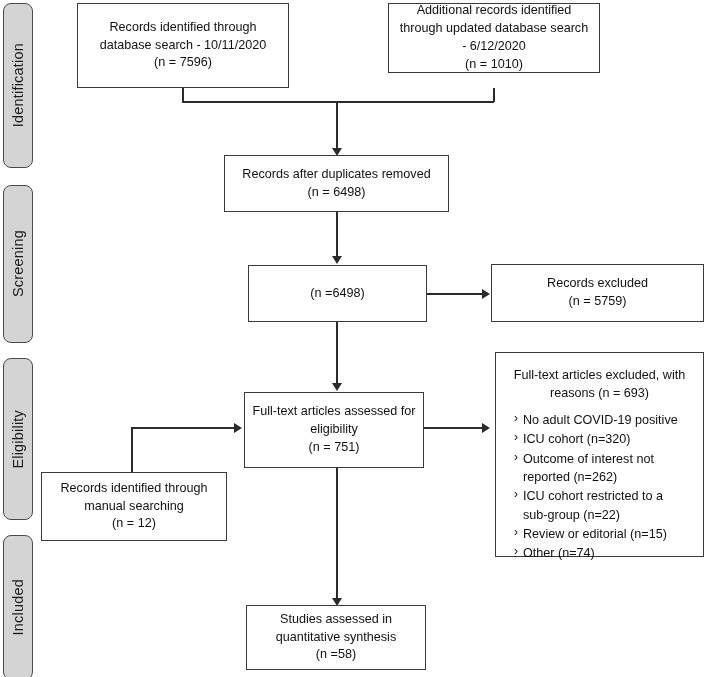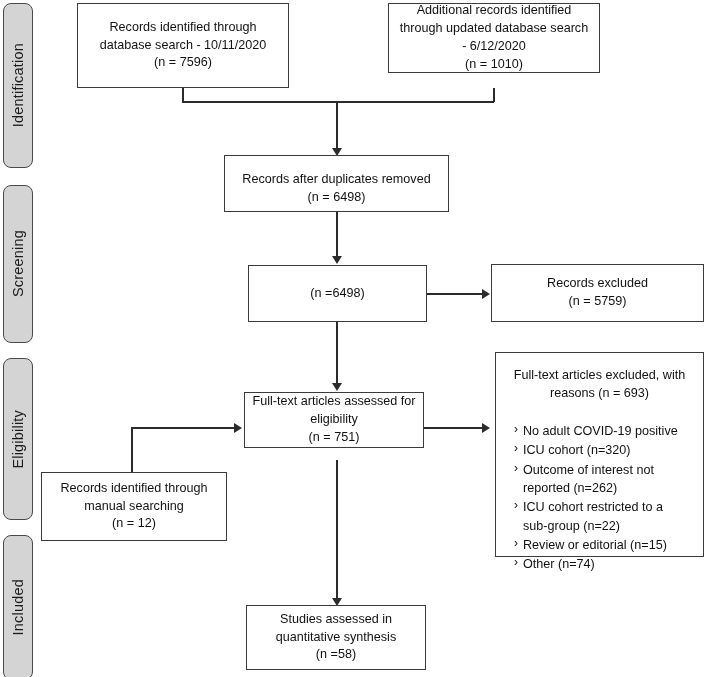--- a/index.html
+++ b/index.html
@@ -61,21 +61,20 @@
   .reasons-box {
     align-items: stretch;
     justify-content: flex-start;
     text-align: left;
     padding: 14px 10px 8px 10px;
   }
   .reasons-head {
     text-align: center;
     font-size: 12.6px;
     line-height: 1.42;
-    margin-bottom: 11px;
   }
   .reasons-list {
     list-style: none;
     margin: 8px;
     padding: 0;
     font-size: 12.6px;
     line-height: 1.46;
   }
   .reasons-list li {
     position: relative;
@@ -169,35 +168,35 @@
     <span class="line">(n = 7596)</span>
   </div>
 
   <div class="flow-box" style="left:388px; top:3px; width:212px; height:70px;">
     <span class="line">Additional records identified</span>
     <span class="line">through updated database search</span>
     <span class="line">- 6/12/2020</span>
     <span class="line">(n = 1010)</span>
   </div>
 
-  <div class="flow-box" style="left:224px; top:155px; width:225px; height:57px;justify-content:flex-end;">
+  <div class="flow-box" style="left:224px; top:155px; width:225px; height:57px;">
     <span class="line">Records after duplicates removed</span>
     <span class="line">(n = 6498)</span>
   </div>
 
   <div class="flow-box" style="left:248px; top:265px; width:179px; height:57px;">
     <span class="line">(n =6498)</span>
   </div>
 
   <div class="flow-box" style="left:491px; top:264px; width:213px; height:58px;text-align:right;">
     <span class="line">Records excluded</span>
     <span class="line">(n = 5759)</span>
   </div>
 
-  <div class="flow-box" style="left:244px; top:392px; width:180px; height:56px;">
+  <div class="flow-box" style="left:244px; top:392px; width:180px; height:76px;">
     <span class="line">Full-text articles assessed for</span>
     <span class="line">eligibility</span>
     <span class="line">(n = 751)</span>
   </div>
 
   <div class="flow-box" style="left:41px; top:472px; width:186px; height:69px;">
     <span class="line">Records identified through</span>
     <span class="line">manual searching</span>
     <span class="line">(n = 12)</span>
   </div>

